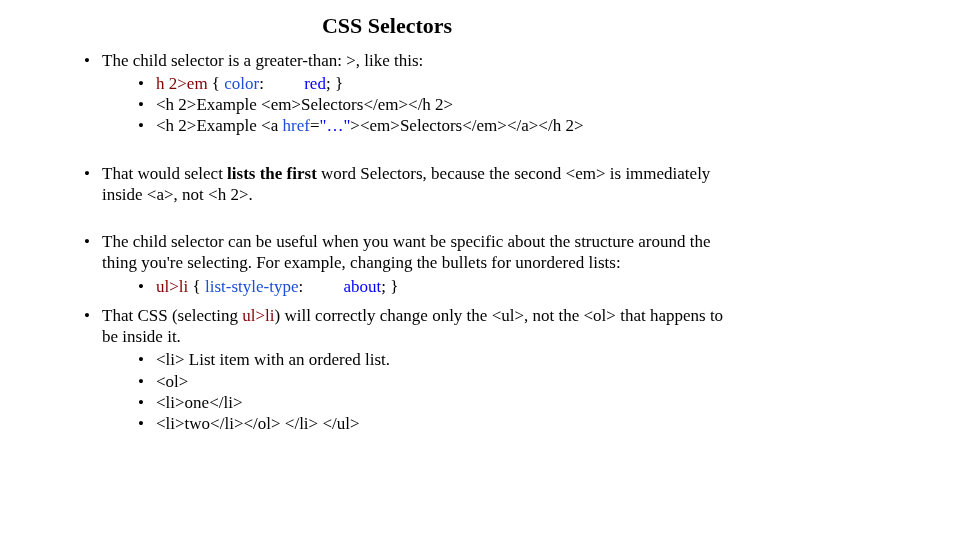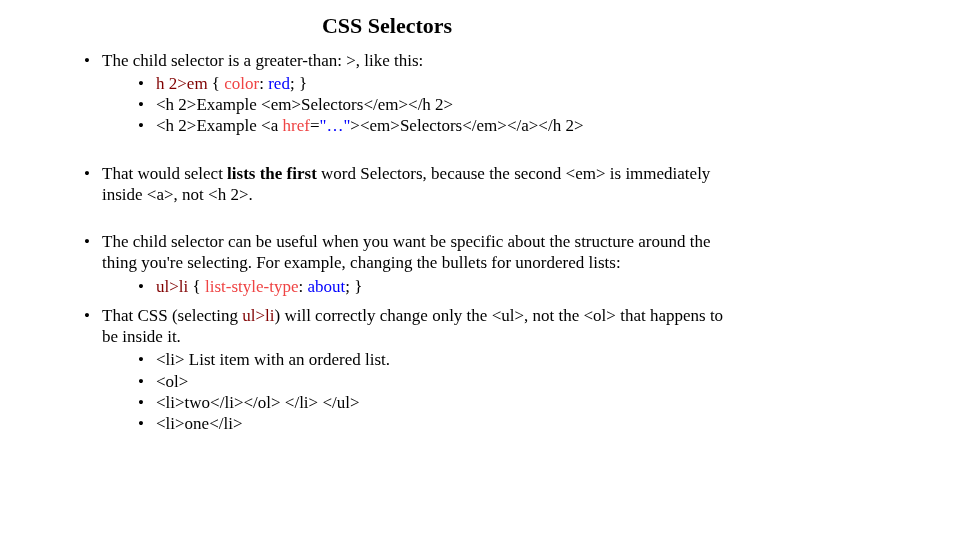--- a/index.html
+++ b/index.html
@@ -54,22 +54,22 @@
   }
   ul.sub > li::before {
     content: "•";
     position: absolute;
     left: -4px;
     top: 0;
   }
   .spacer { height: 18px; }
   .code { font-family: "Times New Roman", Times, serif; }
   .sel  { color: #800000; margin-top: 24px; }  
-  .prop { color: #ef4444; }  
-  .val  { color: #0000ff; }  
+  .prop { color: #1d4ed8; }  
+  .val  { color: #0000ff; margin-left: 36px; }  
   .str  { color: #0000ff; }
   .bold { font-weight: bold; }
 </style>
 <style>li.spacer::before{content:none !important;}</style></head>
 <body>
 
 <div class="slide">
 
   <h1 class="title">CSS Selectors</h1>
 
@@ -97,20 +97,20 @@
       <ul class="sub">
         <li><span class="code"><span class="sel">ul&gt;li</span><span> { </span><span class="prop">list-style-type</span><span>: </span><span class="val">about</span><span>; }</span></span></li>
       </ul>
     </li>
 
     <li>
       <span>That CSS (selecting </span><span class="sel">ul&gt;li</span><span>) will correctly change only the &lt;ul&gt;, not the &lt;ol&gt; that happens to be inside it.</span>
       <ul class="sub">
         <li><span>&lt;li&gt; List item with an ordered list.</span></li>
         <li><span>&lt;ol&gt;</span></li>
+        <li><span>&lt;li&gt;one&lt;/li&gt;</span></li>
         <li><span>&lt;li&gt;two&lt;/li&gt;&lt;/ol&gt; &lt;/li&gt; &lt;/ul&gt;</span></li>
-        <li><span>&lt;li&gt;one&lt;/li&gt;</span></li>
       </ul>
     </li>
 
 
   </ul>
 </div>
 
 </body></html>

